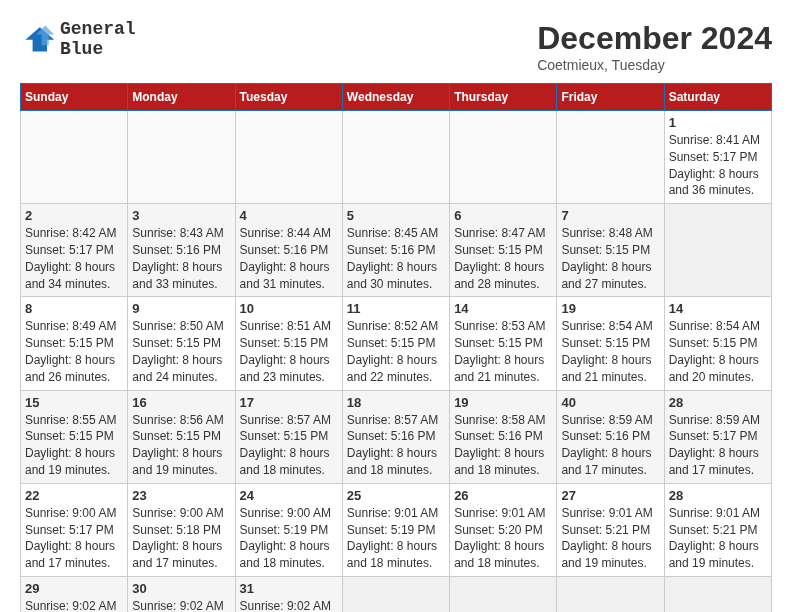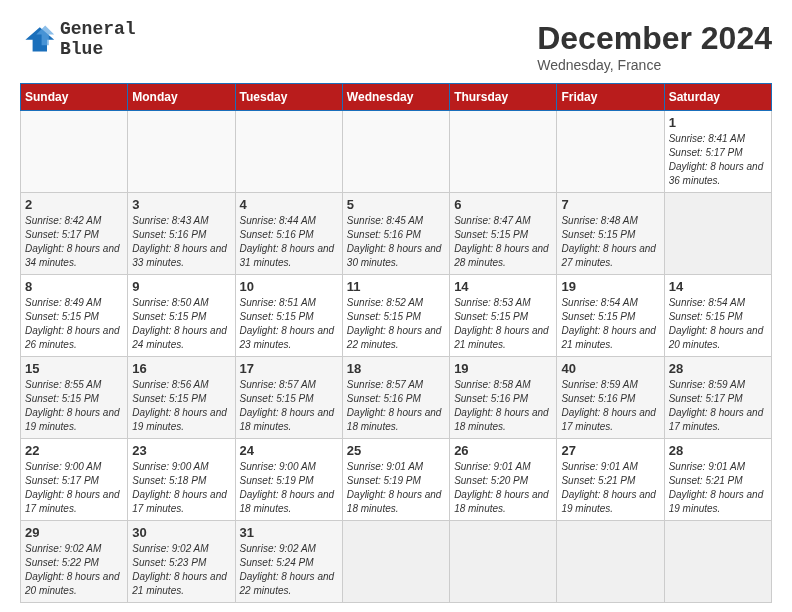--- a/index.html
+++ b/index.html
@@ -69,24 +69,23 @@
       background: #f9f9f9;
     }
     .day-num {
       font-size: 13px;
       font-weight: bold;
       color: #333;
       display: block;
       margin-bottom: 2px;
     }
     .day-info {
-      font-size: 10px;
+      font-size: 12px;
       color: #333;
       line-height: 1.4;
-      font-style: italic;
     }
     tr:nth-child(even) td {
       background-color: #f5f5f5;
     }
     tr:nth-child(even) td.empty {
       background-color: #f0f0f0;
     }
   </style>
 </head>
 <body>
@@ -98,21 +97,21 @@
       <polygon points="22,8 38,22 30,22 30,35 14,35 14,22 6,22" fill="#1a6fbb"></polygon>
       <polygon points="28,6 38,16 32,16 32,28 24,28 24,16 18,16" fill="#5ba3e0" opacity="0.7"></polygon>
     </svg>
     <div>
       <div class="logo-text">General</div>
       <div class="logo-text">Blue</div>
     </div>
   </div>
   <div class="title-area">
     <div class="month-title">December 2024</div>
-    <div class="location">Wednesday, France</div>
+    <div class="location">Coetmieux, Tuesday</div>
   </div>
 </div>
 
 <table>
   <thead>
     <tr>
       <th>Sunday</th>
       <th>Monday</th>
       <th>Tuesday</th>
       <th>Wednesday</th>

